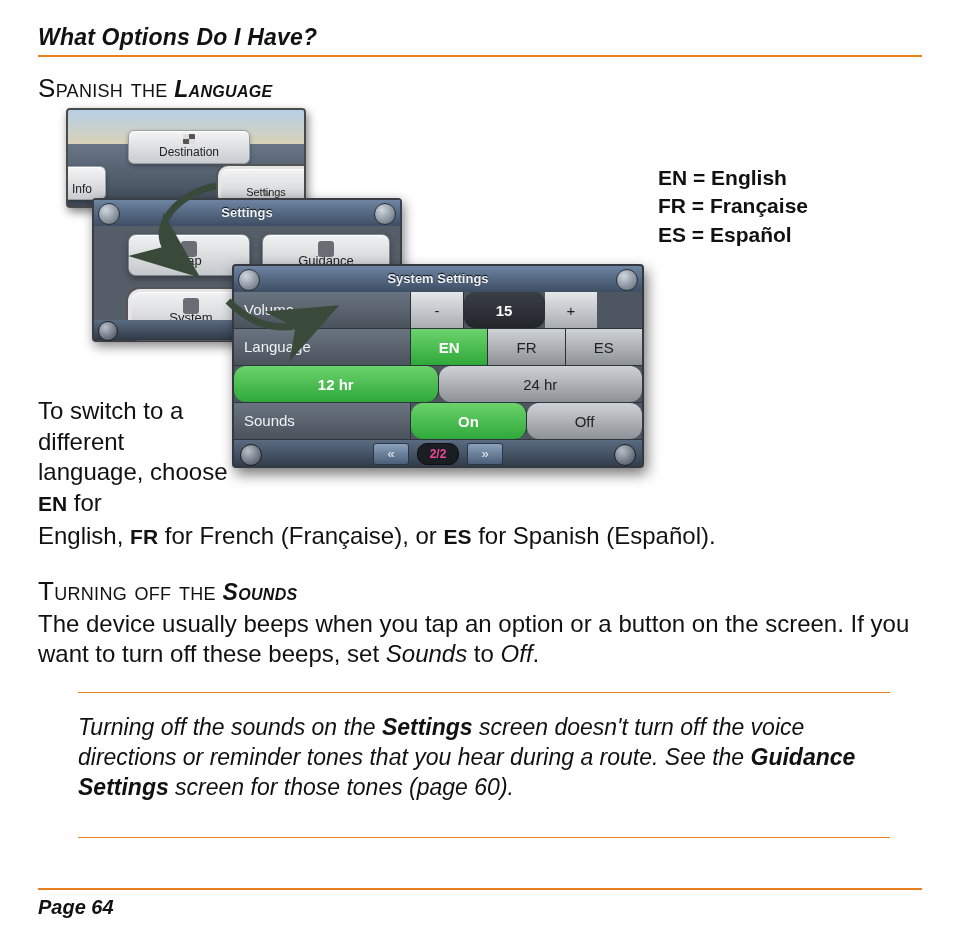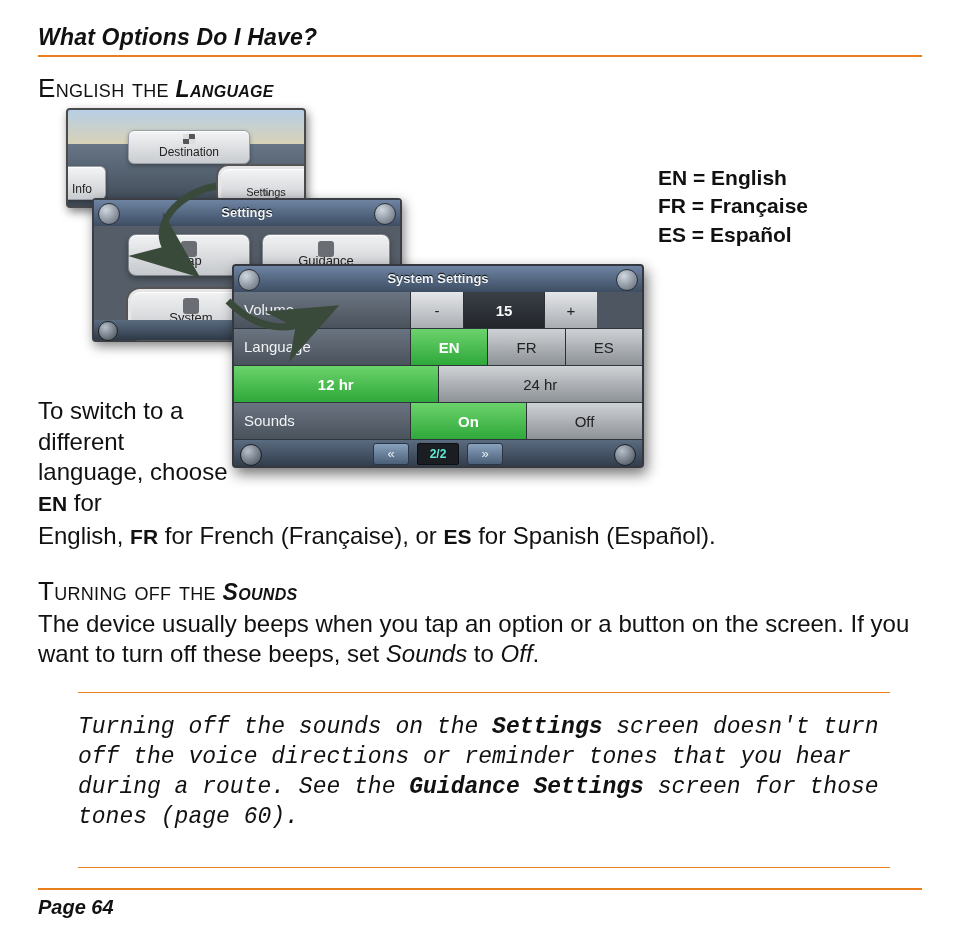--- a/index.html
+++ b/index.html
@@ -62,21 +62,20 @@
   .col-right {
     flex: 1;
     position: relative;
   }
   .note {
     margin: 20px 0 34px 40px;
     font-size: 23px;
     line-height: 1.3;
     font-style: italic;
     width: 820px;
-    font-family: Liberation Mono, monospace;
   }
   .note .b { font-weight: bold; font-style: italic; }
   .page-footer {
     position: absolute;
     bottom: 22px;
     left: 38px;
     right: 32px;
   }
   .page-number {
     font-size: 20px;
@@ -218,44 +217,44 @@
     flex: 1;
     display:flex;
     align-items:center;
     justify-content:center;
     color:#eee;
     background: linear-gradient(#6d7580, #4e565f);
     border-right:1px solid #2b3036;
     font-size:15px;
   }
   .srow .cell:last-child{ border-right:none; }
-  .srow .cell.dark { background: linear-gradient(#3a3f46, #22262b); color:#fafafa; font-weight:bold; }
+  .srow .cell.dark { background: linear-gradient(#3a3f46, #22262b); color:#fafafa; font-weight:bold;border-radius:11px; }
   .srow .cell.light{ background: linear-gradient(#e4e6e8, #a9adb2); color:#222; }
   .srow .cell.green{ background: linear-gradient(#6bd36b, #2fa83a); color:#fff; font-weight:bold; }
   .srow .cell.grey { background: linear-gradient(#cfd2d5, #8d9297); color:#222; }
   .srow .cell.small{ flex:0 0 52px; }
   .srow .cell.mid  { flex:0 0 80px; }
   .srow .cell.wide { flex:1; }
-  .srow .cell.half { flex:1; }
+  .srow .cell.half { flex:1;border-radius:12px; }
   .shot3 .pager {
     height: 28px;
     background: linear-gradient(#5a6b80, #2f3a48);
     display:flex; align-items:center; justify-content:center;
     gap:8px; color:#dfe6ed; font-size:13px; position:relative;
   }
   .shot3 .pager .round{ position:absolute; top:4px; width:20px; height:20px; border-radius:50%; background:radial-gradient(circle at 35% 30%, #b7c0c9, #3e4752); border:1px solid #1c2026;}
   .shot3 .pager .round.left{left:6px;} .shot3 .pager .round.right{right:6px;}
   .pagebtn {
     width:34px; height:20px; line-height:20px; text-align:center;
     background: linear-gradient(#8aa2bd, #4b5f78);
     border:1px solid #2a3644; border-radius:3px; color:#eaf0f7;
   }
   .pagecur {
     width:40px; height:20px; line-height:20px; text-align:center;
-    background:#1a1d21; border:1px solid #0d0f12; border-radius:2px; color:#5eead4; font-weight:bold; font-size:12px;
+    background:#1a1d21; border:1px solid #0d0f12; border-radius:10px; color:#ec4899; font-weight:bold; font-size:12px;
   }
 
   
   .arrow-svg { position:absolute; overflow:visible; pointer-events:none; }
 
   
   .legend {
     position: absolute;
     left: 620px; top: 58px;
     font-size: 21px;
@@ -264,21 +263,21 @@
   }
 </style>
 </head>
 <body>
 
 <div class="page">
   <div class="section-title">What Options Do I Have?</div>
   <hr class="rule-orange">
 
   <p class="subhead">
-    <span class="lead">English the</span>&nbsp;<span class="emph">Language</span>
+    <span class="lead">Spanish the</span>&nbsp;<span class="emph">Language</span>
   </p>
 
   <div class="columns">
     <div class="col-right">
       <div class="shots">
 
         <div class="shot1">
           <div class="sky"></div>
           <div class="dest-btn">Destination</div>
           <div class="info-btn">Info</div>

